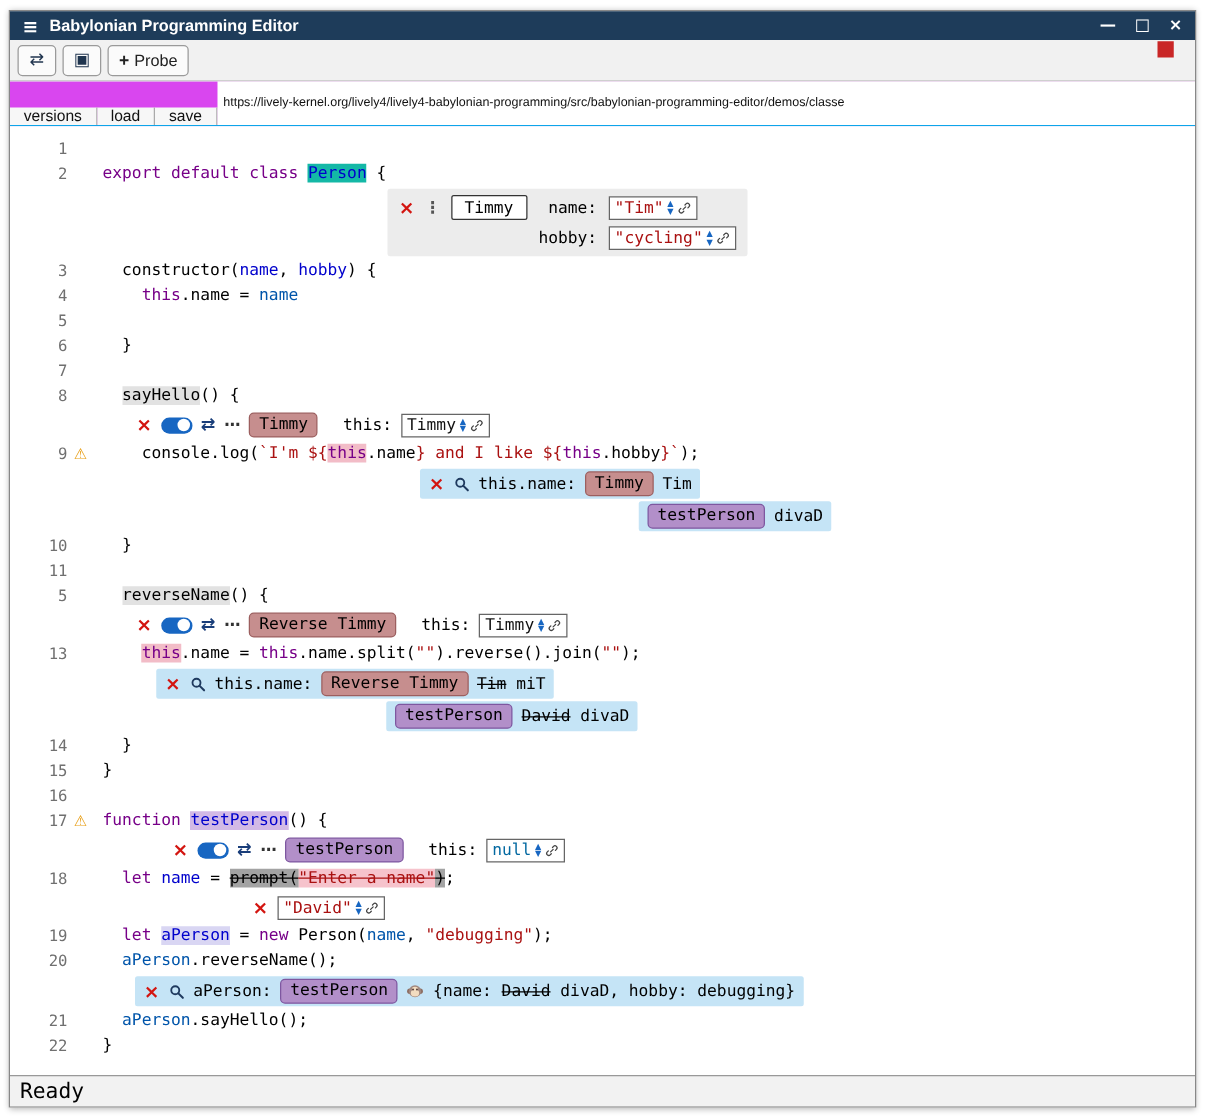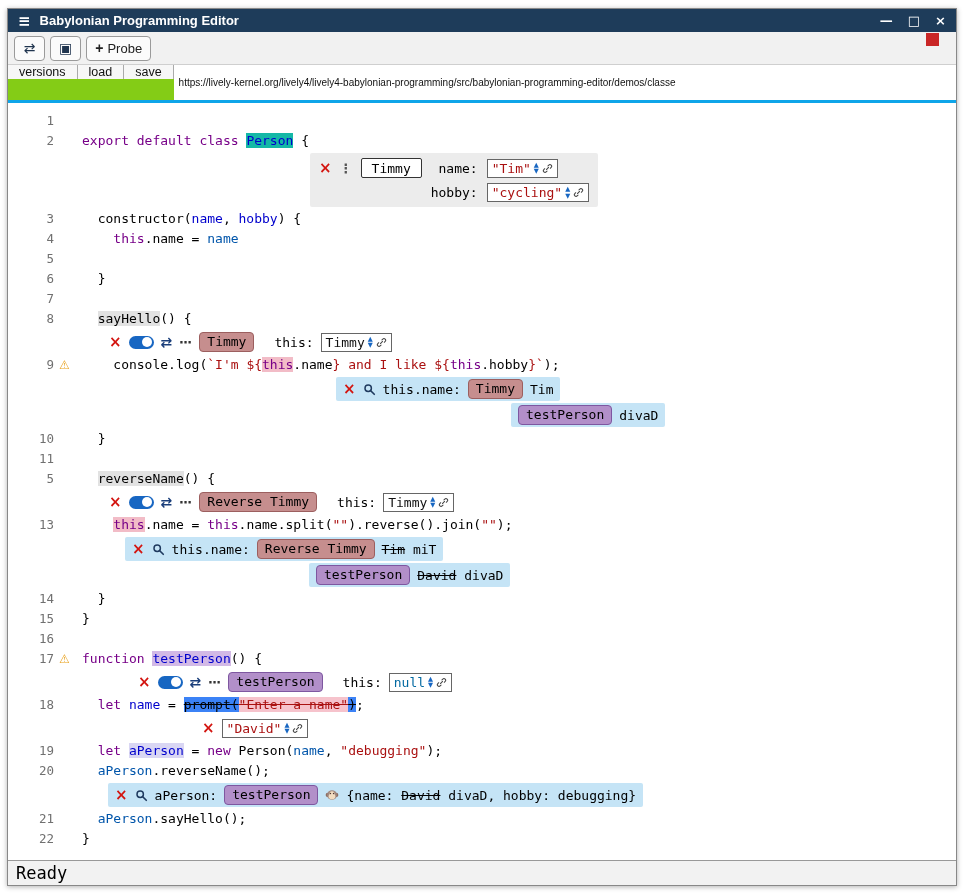--- a/index.html
+++ b/index.html
@@ -8,41 +8,41 @@
 .titlebar{flex:0 0 23px;background:var(--titlebar-bg,#1e3c5a);color:#fff;display:flex;align-items:center;padding:0 10px;gap:9px}
 .menu-icon{font-size:15px;font-weight:bold;cursor:pointer;font-family:"DejaVu Sans",sans-serif}
 .title{font-weight:bold;font-size:13px;flex:1}
 .win-controls{display:flex;gap:15px;font-weight:bold;font-size:13px;font-family:"DejaVu Sans",sans-serif}
 .win-controls span{cursor:pointer}
 .toolbar{flex:0 0 33px;background:#f1f1f1;display:flex;align-items:center;gap:5px;padding:0 6px;border-bottom:1px solid #cfcfcf;position:relative}
 .tb-btn{height:25px;min-width:31px;background:#fbfbfb;border:1px solid #9a9a9a;border-radius:4px;font-size:13px;display:inline-flex;align-items:center;justify-content:center;gap:4px;padding:0 8px;font-family:"Liberation Sans",sans-serif;cursor:pointer;color:#222}
 .tb-btn .glyph{font-family:"DejaVu Sans",sans-serif;color:#20354f;font-size:14px;line-height:1}
 .tb-btn .plus{font-weight:bold;font-size:14px;color:#222}
 .red-badge{position:absolute;right:17px;top:1px;width:13px;height:13px;background:var(--badge-red,#c92626)}
-.navbar{flex:0 0 24px;display:flex;align-items:flex-start;border-bottom:3px solid #0ea5e9;background:#84cc16}
+.navbar{flex:0 0 24px;display:flex;align-items:flex-end;border-bottom:1px solid #0ea5e9;background:#d946ef}
 .navbar button{border:none;border-right:1px solid #aaa;background:#f7f7f7;font-size:12.5px;padding:0 11px;font-family:"Liberation Sans",sans-serif;cursor:pointer;color:#111}
 .url-input{flex:1;border:none;outline:none;font-size:10px;padding:12px 5px;color:#111;font-family:"Liberation Sans",sans-serif}
 .editor{flex:1;overflow:hidden;padding-top:8px;font-family:"DejaVu Sans Mono",monospace;font-size:13px;background:#fff}
 .line{display:flex;height:20px;line-height:20px;position:relative;white-space:pre}
 .gutter{flex:0 0 46px;text-align:right;color:#707070;font-size:12.5px;user-select:none}
 .warn{position:absolute;left:51px;top:0;color:#e8a11c;font-size:12px;font-weight:bold;font-family:"DejaVu Sans",sans-serif}
 .code{padding-left:28px;white-space:pre;color:#000}
 .t-comment{color:#a50}
 .t-keyword{color:#708}
 .t-def{color:#00c}
 .t-variable{color:#000}
 .t-variable2{color:#05a}
 .t-string{color:#a11}
 .t-plain{color:#000}
 .t-mark-example{background:#14b8a6}
 .t-mark-name{background:#e2e2e2}
 .t-mark-test{background:#d2b9e6}
 .t-mark-var{background:#d9d6f3}
 .t-mark-probe{background:#f2bcc7}
-.t-replaced{background:#3b82f6;text-decoration:line-through}
+.t-replaced{background:#a3a3a3;text-decoration:line-through}
 .t-replaced-string{background:#f6c3cc;text-decoration:line-through;color:#a11}
 .wline{padding-left:74px;margin:2px 0}
 .iwidget,.repl{display:inline-flex;align-items:center;gap:7px;height:22px}
 .probe-row{display:inline-flex;align-items:center;gap:7px;background:var(--probe-bg,#c5e4f6);padding:2px 7px;border-radius:2px;min-height:22px}
 .example-panel{display:inline-grid;grid-template-columns:auto auto auto;align-items:center;column-gap:9px;row-gap:5px;background:#ececec;padding:5px 9px;border-radius:2px}
 .ex-ctrl{display:inline-flex;align-items:center;gap:8px}
 .ex-label{justify-self:end;color:#000}
 .w-close{color:#d31510;font-weight:900;font-family:"DejaVu Sans",sans-serif;font-size:15px;cursor:pointer;line-height:1}
 .drag{color:#555;font-weight:bold;cursor:grab;font-family:"DejaVu Sans",sans-serif;line-height:1}
 .name-btn{border:1px solid #333;background:#fff;padding:0 10px;height:20px;line-height:19px;border-radius:2px;cursor:pointer}

